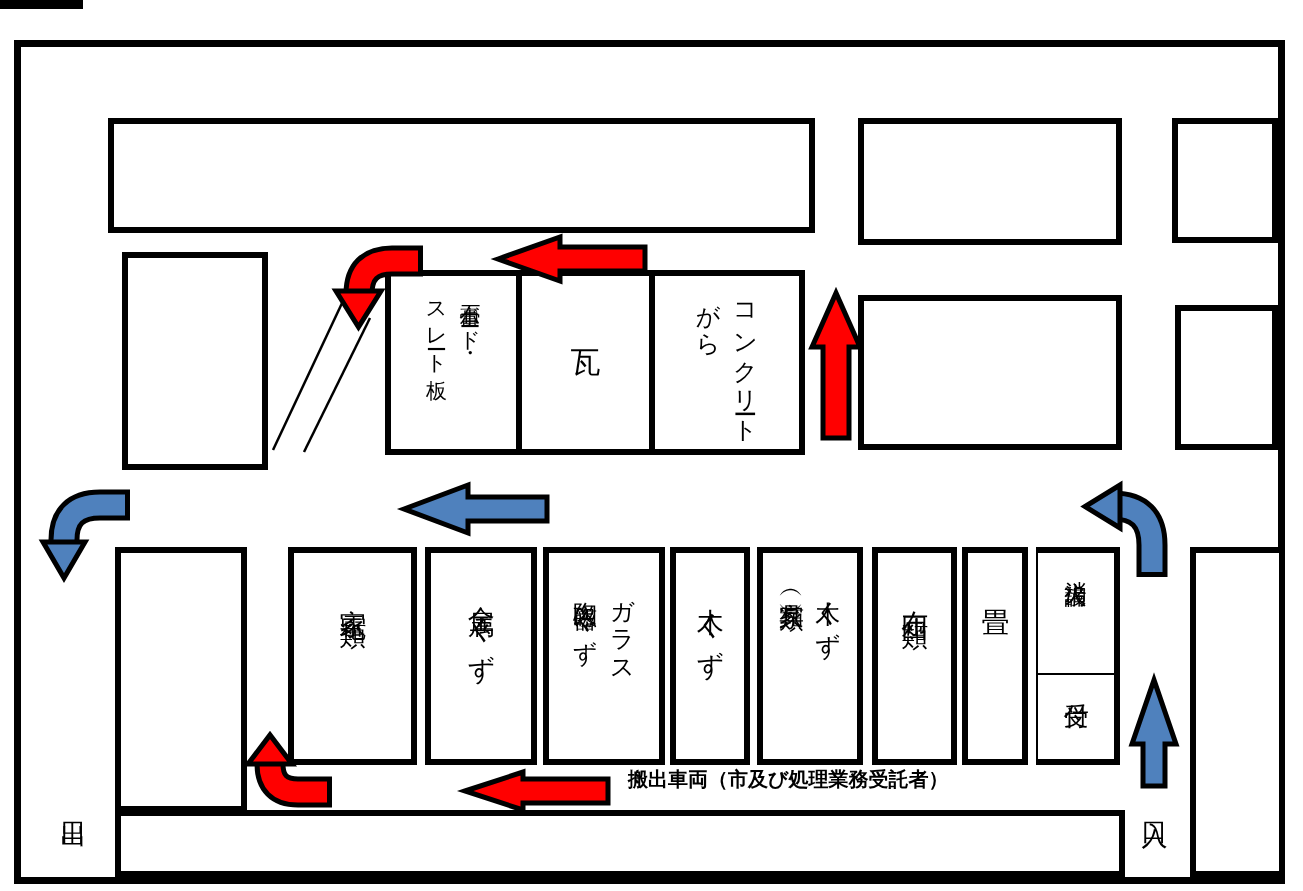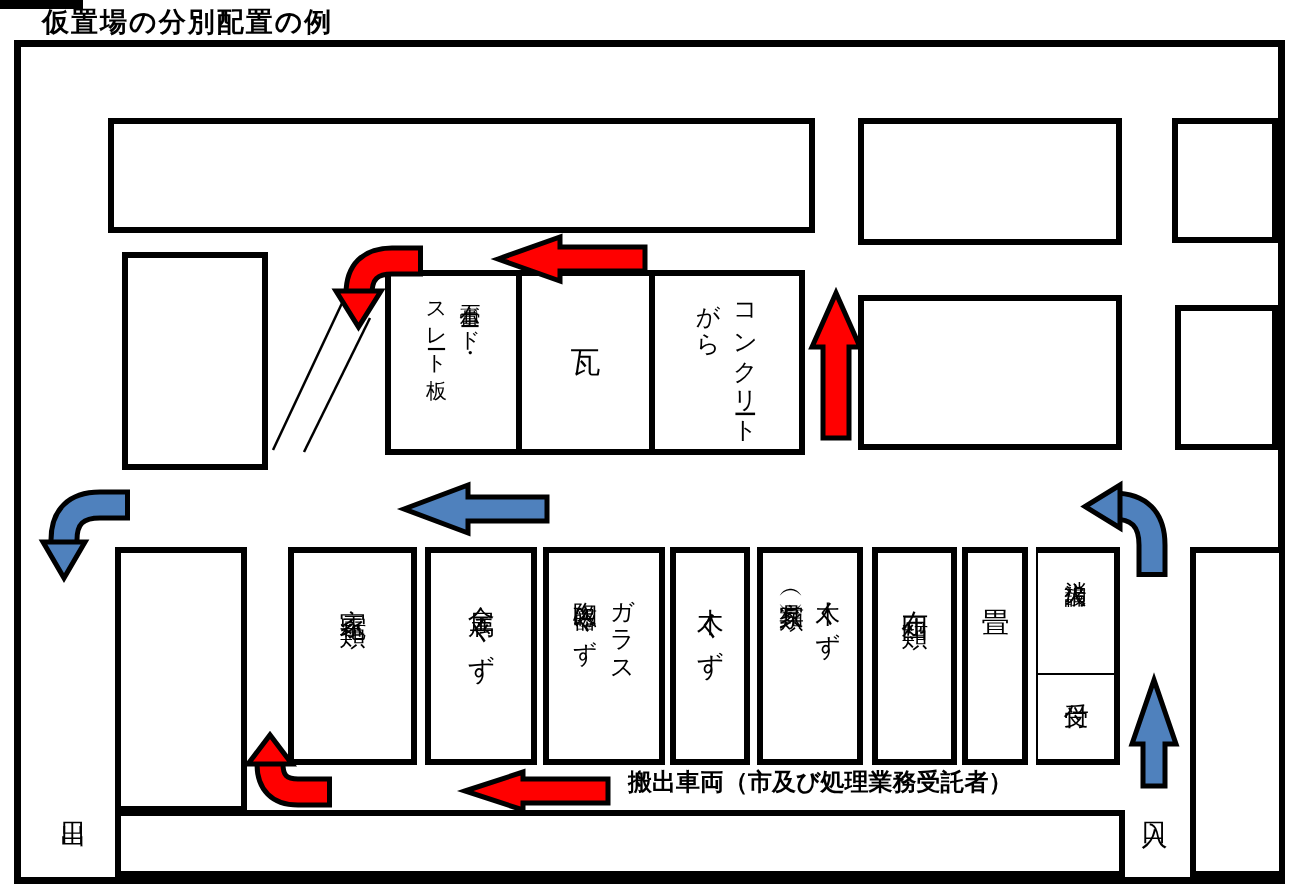--- a/index.html
+++ b/index.html
@@ -13,40 +13,39 @@
           font-size:26px;letter-spacing:5px;line-height:1.5;}
   .hlabel{white-space:pre-line;}
   .center{align-items:center;}
   .compound{flex-direction:column;align-items:stretch;justify-content:flex-start;
             border-left-width:2px;}
   .section{display:flex;justify-content:center;box-sizing:border-box;}
   .sec-top{height:122px;border-bottom:2px solid #000;}
   .sec-bottom{flex:1;}
   .title{position:absolute;font-size:27px;font-weight:bold;letter-spacing:2px;}
   .sign-v{position:absolute;writing-mode:vertical-rl;font-size:26px;letter-spacing:2px;}
-  .outbound{position:absolute;font-size:24px;font-weight:bold;letter-spacing:0px;}
+  .outbound{position:absolute;font-size:20px;font-weight:bold;letter-spacing:0px;}
   .corner-bar{position:absolute;left:0;top:0;width:83px;height:9px;background:#000;}
   svg.overlay{position:absolute;left:0;top:0;pointer-events:none;}
   .band-black{fill:none;stroke:#000;stroke-width:31;}
   .band-red{fill:none;stroke:var(--c-red);stroke-width:21;}
   .band-blue{fill:none;stroke:var(--c-blue);stroke-width:21;}
   .head-red{fill:var(--c-red);stroke:#000;stroke-width:5;stroke-linejoin:miter;}
   .head-blue{fill:var(--c-blue);stroke:#000;stroke-width:5;stroke-linejoin:miter;}
   .poly-red{fill:var(--c-red);stroke:#000;stroke-width:5;stroke-linejoin:miter;}
   .poly-blue{fill:var(--c-blue);stroke:#000;stroke-width:5;stroke-linejoin:miter;}
   .thin-line{stroke:#000;stroke-width:2.5;}
 </style>
 </head>
 <body>
 
 <div class="canvas">
 
   <div class="corner-bar"></div>
 
-  <div class="title" style="left:42px;top:4px;">仮置場の分別配置の例</div>
 
   <div class="outer" style="left:14px;top:40px;width:1271px;height:844px;"></div>
 
   <div class="box" style="left:108px;top:118px;width:707px;height:115px;"></div>
   <div class="box" style="left:858px;top:118px;width:264px;height:127px;"></div>
   <div class="box" style="left:1172px;top:118px;width:106px;height:125px;"></div>
   <div class="box" style="left:858px;top:295px;width:264px;height:155px;"></div>
   <div class="box" style="left:1175px;top:305px;width:103px;height:145px;"></div>
   <div class="box" style="left:122px;top:252px;width:146px;height:218px;"></div>
   <div class="box" style="left:115px;top:547px;width:132px;height:265px;"></div>

